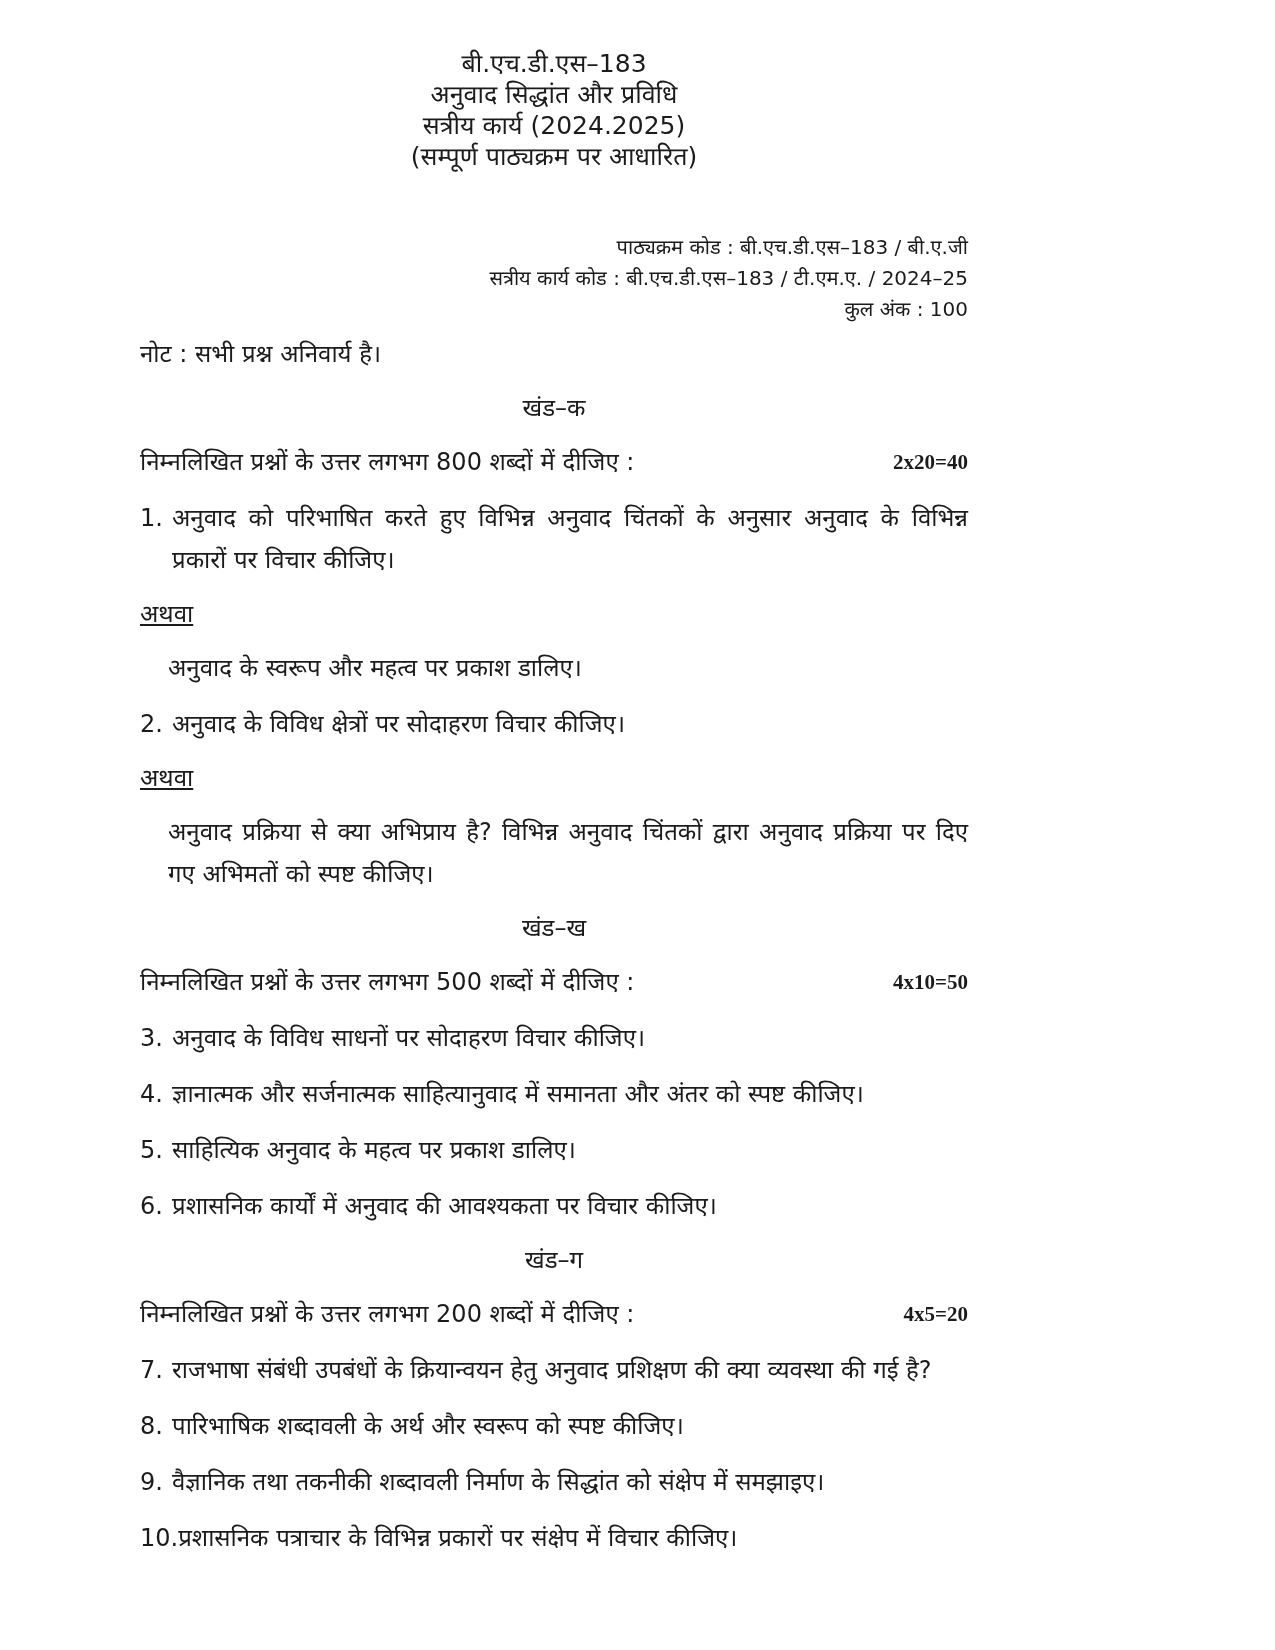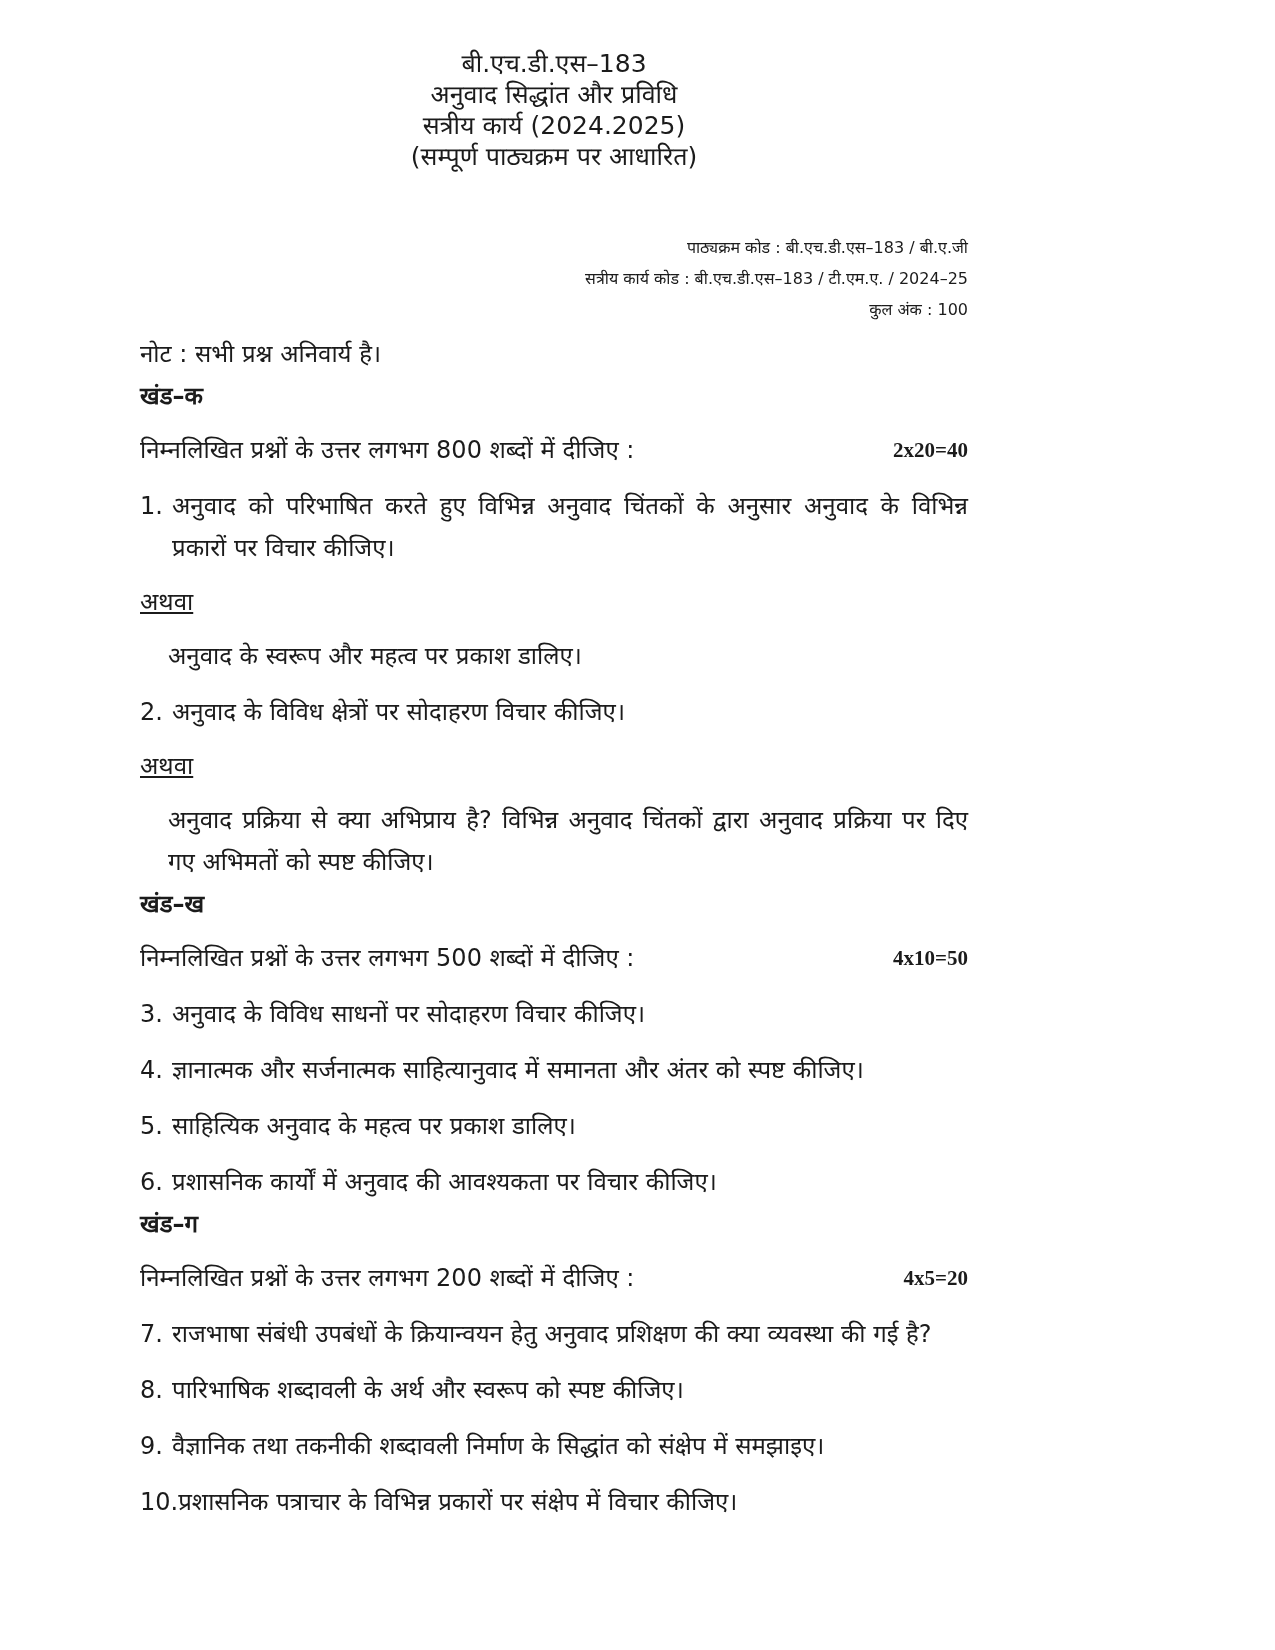--- a/index.html
+++ b/index.html
@@ -20,32 +20,33 @@
   .content {
     padding: 48px 95px 0 140px; 
   }
   .doc-header {
     text-align: center;
     font-size: 25px;
     line-height: 31px;
   }
   .meta {
     text-align: right;
-    font-size: 16px;
+    font-size: 20px;
     line-height: 31px;
     margin-top: 60px;
   }
   .note {
     margin-top: 8px;
     line-height: 42px;
   }
   .section-title {
-    text-align: left;
-    font-weight: 700;
+    text-align: center;
+    font-weight: 400;
     line-height: 42px;
+    margin-top: 12px;
   }
   .instruction-row {
     display: flex;
     justify-content: space-between;
     align-items: flex-end;
     line-height: 42px;
     margin-top: 12px;
   }
   .marks {
     font-family: "Liberation Serif", "DejaVu Serif", serif;

